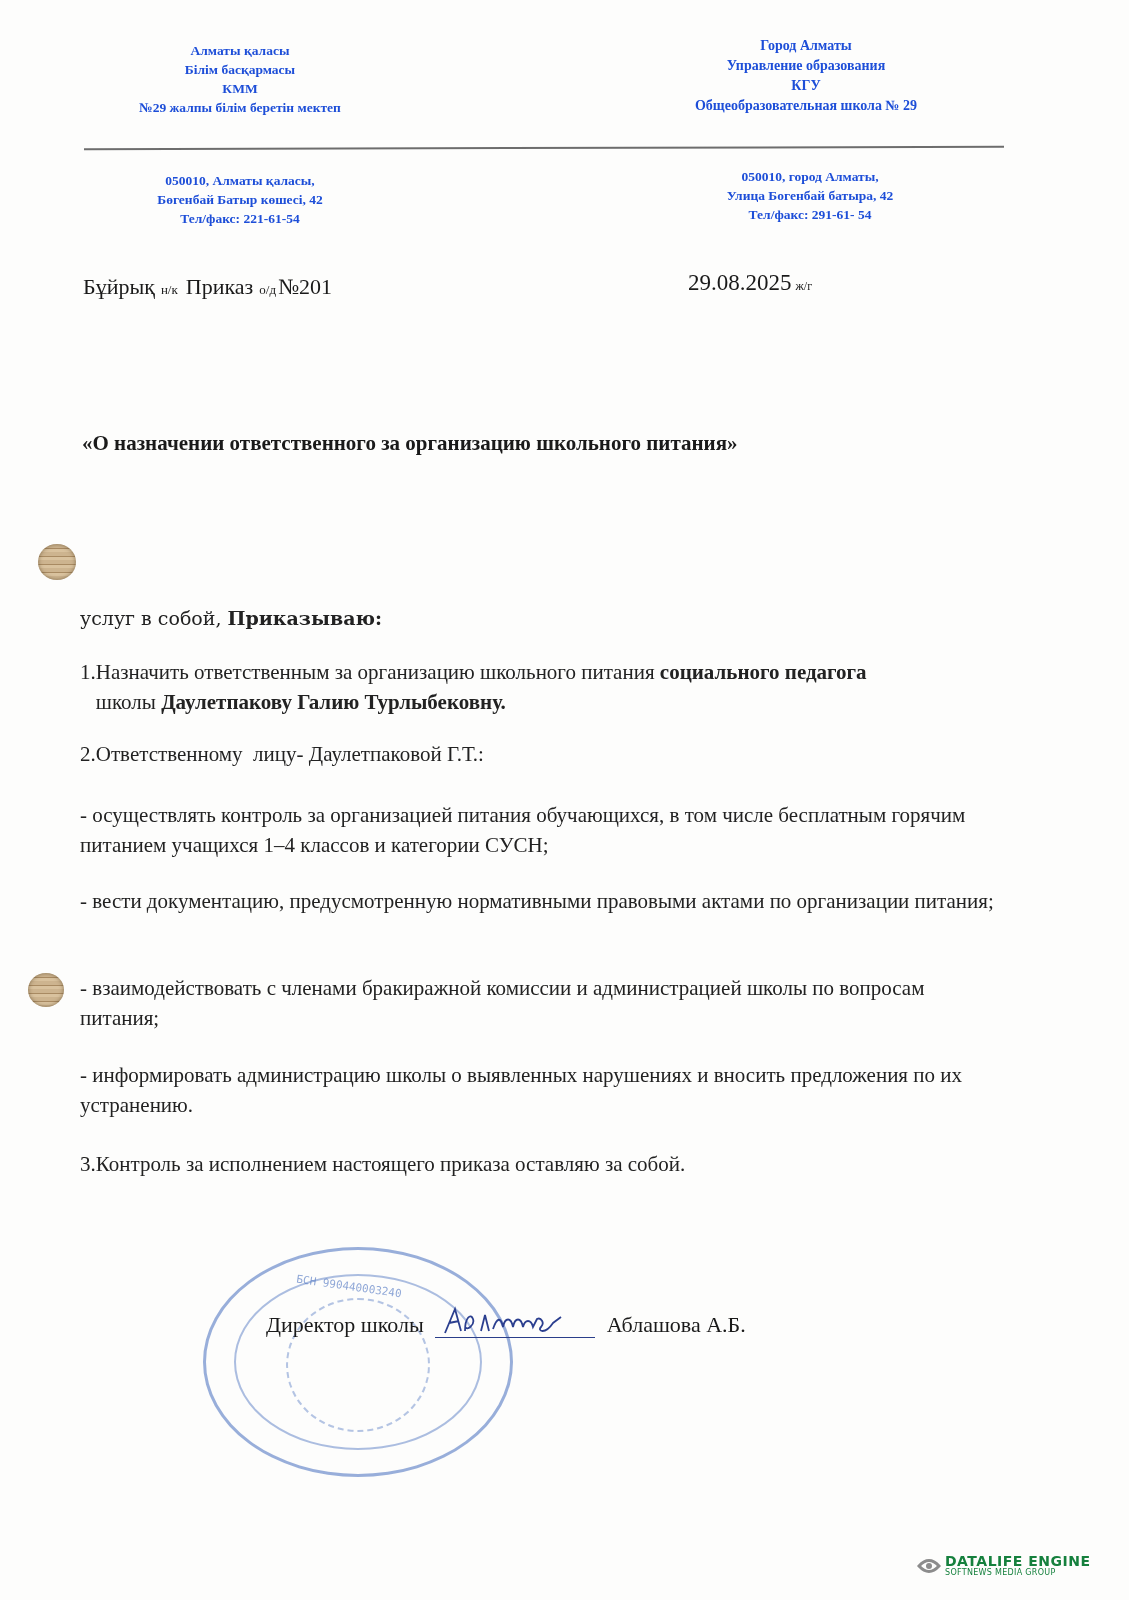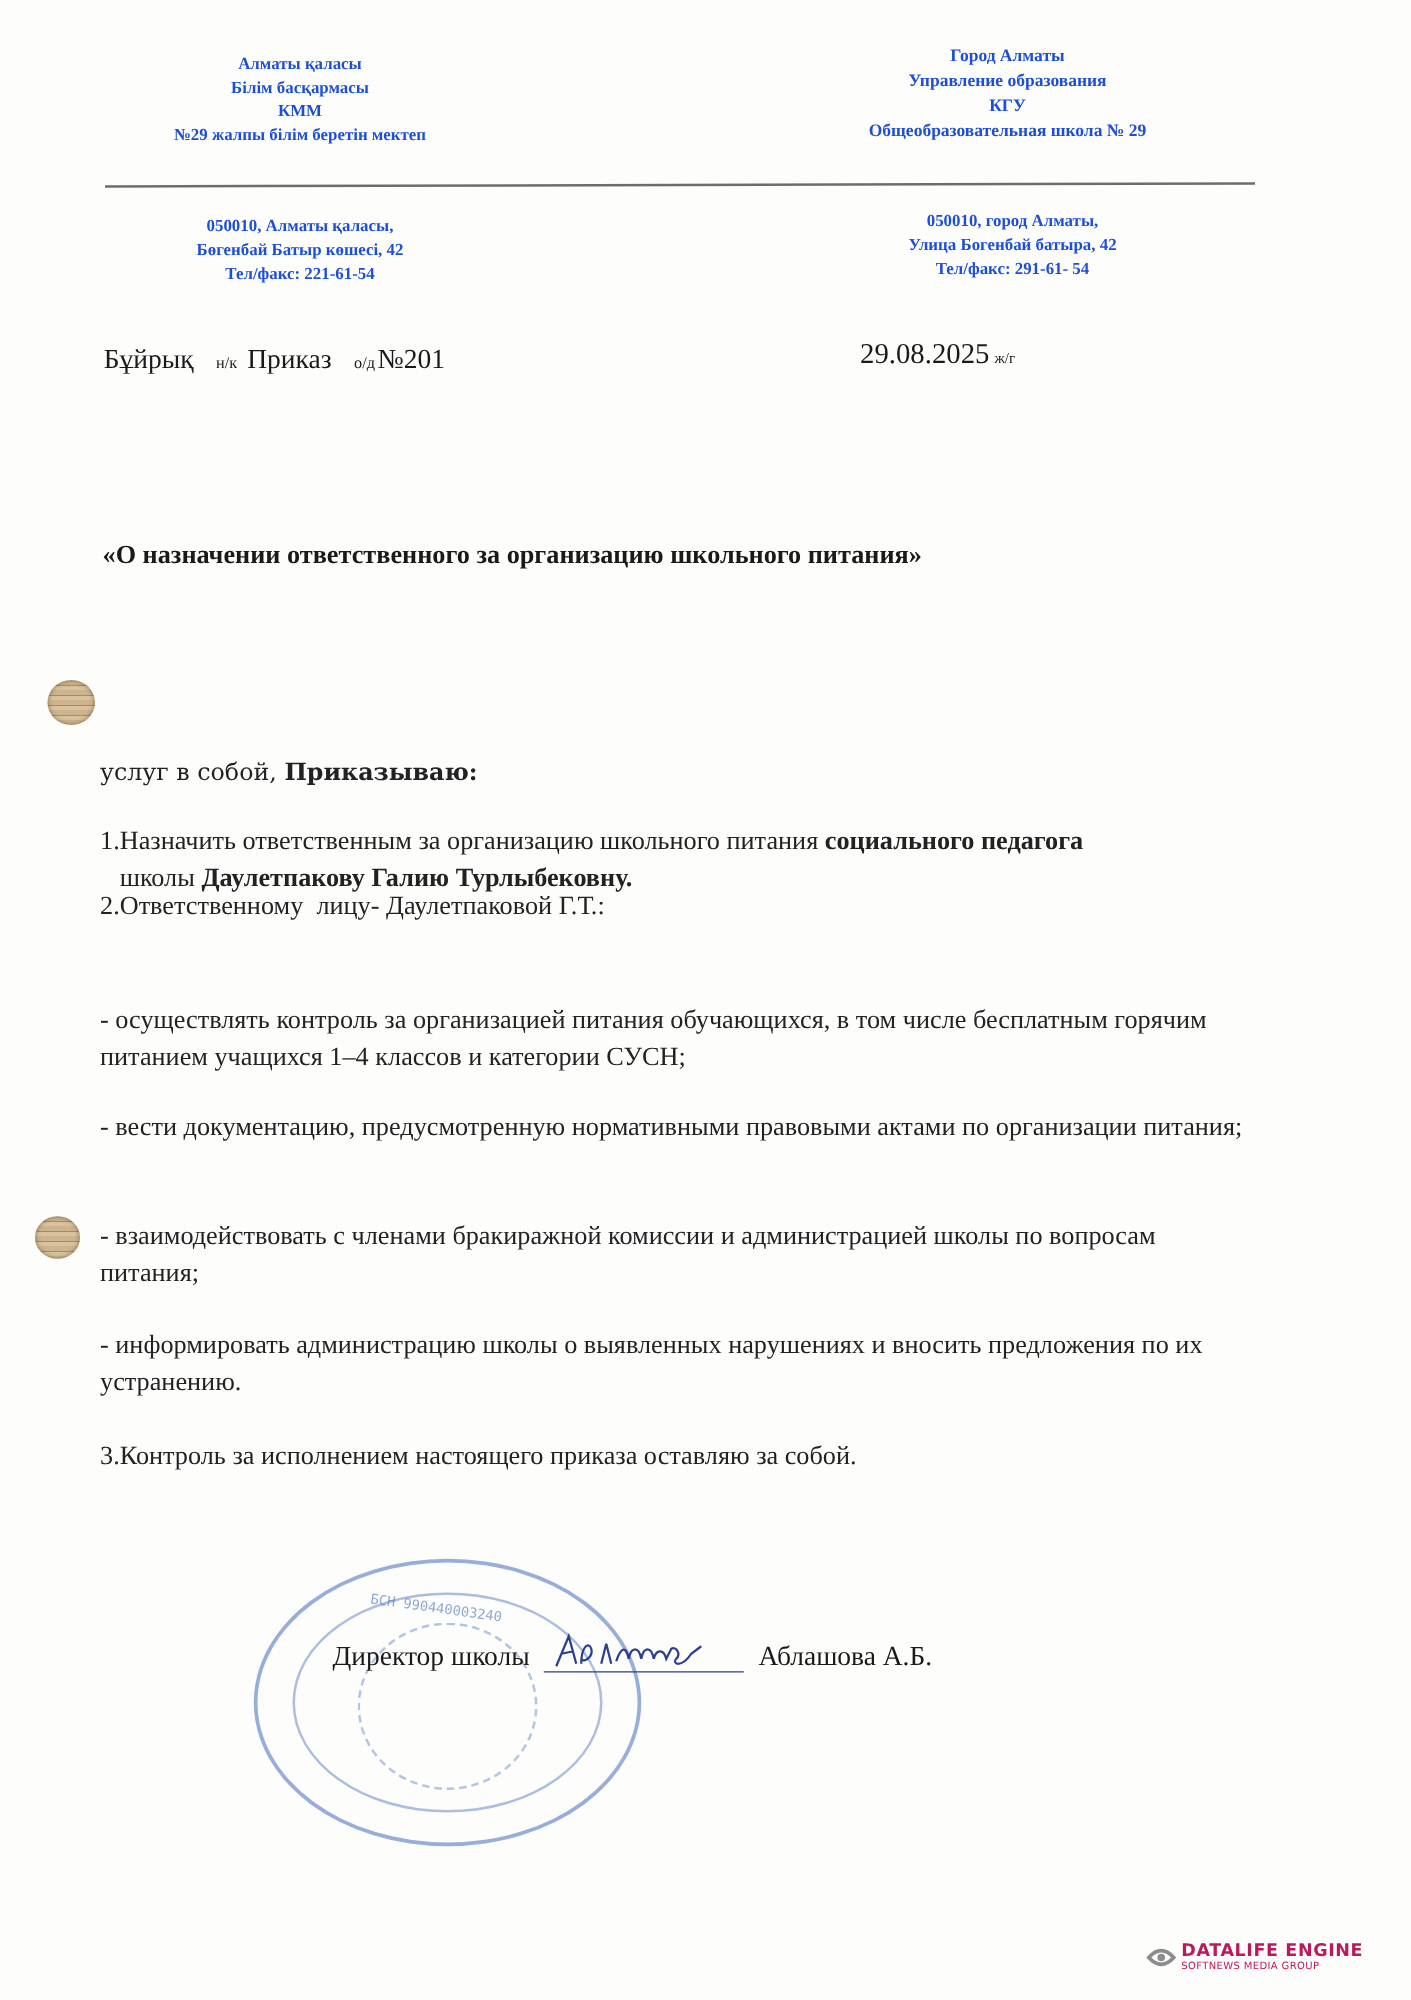--- a/index.html
+++ b/index.html
@@ -11,30 +11,30 @@
   .abs { position: absolute; }
   .hdr { font-weight: bold; font-size: 13.5px; line-height: 19px; text-align: center; color: #1d4ed8; }
   .hdr div { white-space: nowrap; }
   #hdr-left { left: 80px; top: 41px; width: 320px; }
   #hdr-right { left: 636px; top: 36px; width: 340px; font-size: 14px; line-height: 20px; }
   #rule { left: 84px; top: 147px; width: 920px; height: 2px; background: #6d6d6d; transform: rotate(-0.15deg); }
   #addr-left { left: 80px; top: 171px; width: 320px; }
   #addr-right { left: 660px; top: 167px; width: 300px; }
   #order-line { left: 83px; top: 274px; font-size: 22px; white-space: nowrap; }
   #order-line .big { font-weight: normal; text-align: center; }
-  #order-line .small { font-size: 13px; margin: 0 8px 0 18px; }
+  #order-line .small { font-size: 13px; margin: 0 8px 0 6px; }
   #order-date { left: 688px; top: 270px; font-size: 23px; white-space: nowrap; }
   #order-date .small { font-size: 12px; margin-left: 4px; }
   #title { left: 82px; top: 431px; font-size: 21px; font-weight: bold; white-space: nowrap; }
   .p { position: absolute; left: 80px; width: 920px; font-size: 21px; line-height: 30px; color: #222; }
   .p b { font-weight: bold; }
   #p-intro { top: 543px; font-family: "DejaVu Serif", serif; font-size: 19px; line-height: 30px; }
   #p-intro .indent { display: inline-block; width: 28px; }
   #p1 { top: 657px; }
-  #p2 { top: 709px; }
+  #p2 { top: 739px; }
   #p3 { top: 800px; }
   #p4 { top: 886px; }
   #p5 { top: 973px; }
   #p6 { top: 1060px; }
   #p7 { top: 1149px; }
   .hole { width: 38px; height: 36px; border-radius: 50%;
     background: repeating-linear-gradient(180deg, #cdb48f 0 4px, #a88a62 4px 5px, #d9c29e 5px 8px);
     box-shadow: inset 0 0 4px rgba(80,60,30,.6); }
   #hole1 { left: 38px; top: 544px; }
   #hole2 { left: 28px; top: 973px; width: 36px; height: 34px; }
@@ -43,21 +43,21 @@
   #stamp .inner { position: absolute; left: 28px; top: 24px; right: 28px; bottom: 24px;
     border-radius: 50%; border: 2px solid rgba(70,110,190,.45); }
   #stamp .emblem { position: absolute; left: 80px; top: 48px; width: 140px; height: 130px; border-radius: 50%;
     border: 2px dashed rgba(70,110,190,.4); }
   #stamp .bin { position: absolute; left: 90px; top: 30px; font-family: "DejaVu Sans Mono", monospace;
     font-size: 11px; color: rgba(70,110,190,.6); transform: rotate(8deg); }
   #sign-line { left: 266px; top: 1309px; font-size: 22px; white-space: nowrap; }
   #signature { display: inline-block; width: 160px; border-bottom: 1.5px solid #2a3e8a; height: 28px;
     vertical-align: bottom; position: relative; margin: 0 6px; }
   #signature svg { position: absolute; left: 6px; top: -4px; }
-  #watermark { left: 917px; top: 1553px; font-family: "DejaVu Sans", sans-serif; color: #be185d; }
+  #watermark { left: 917px; top: 1553px; font-family: "DejaVu Sans", sans-serif; color: #15803d; }
   #watermark .name { font-weight: bold; font-size: 14px; letter-spacing: .5px; }
   #watermark .sub { font-size: 8px; letter-spacing: .3px; margin-top: -1px; }
   #watermark .logo { position: absolute; left: 0; top: 2px; }
   #watermark .txt { margin-left: 28px; }
 </style>
 </head>
 <body>
 
 <div id="hdr-left" class="abs hdr">
   <div>Алматы қаласы</div>

